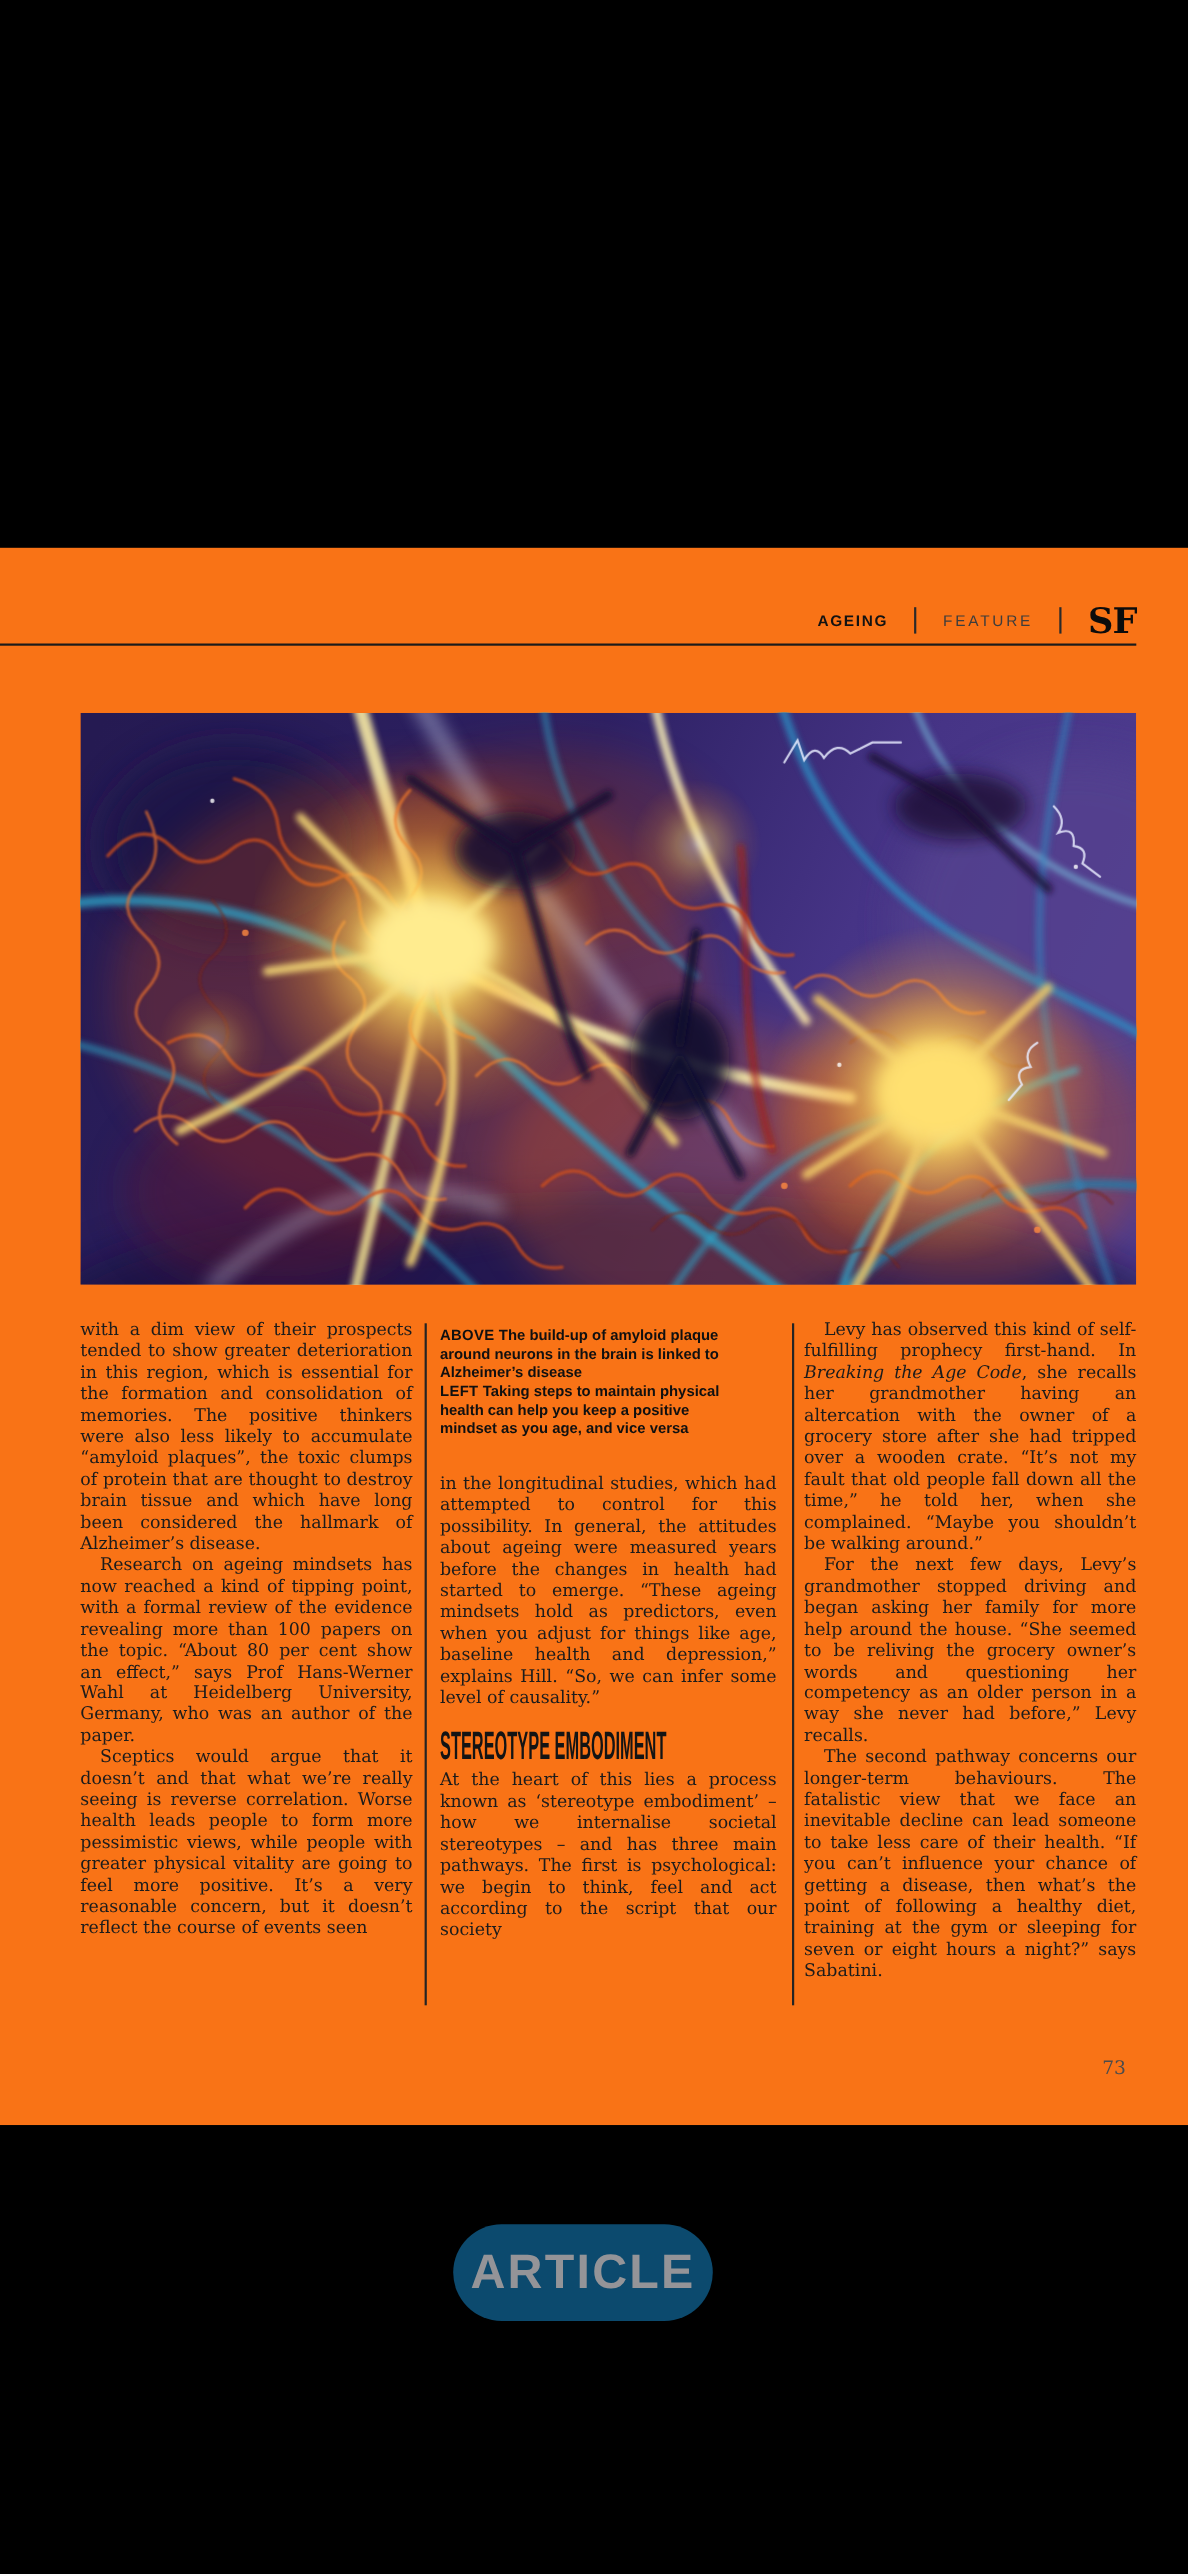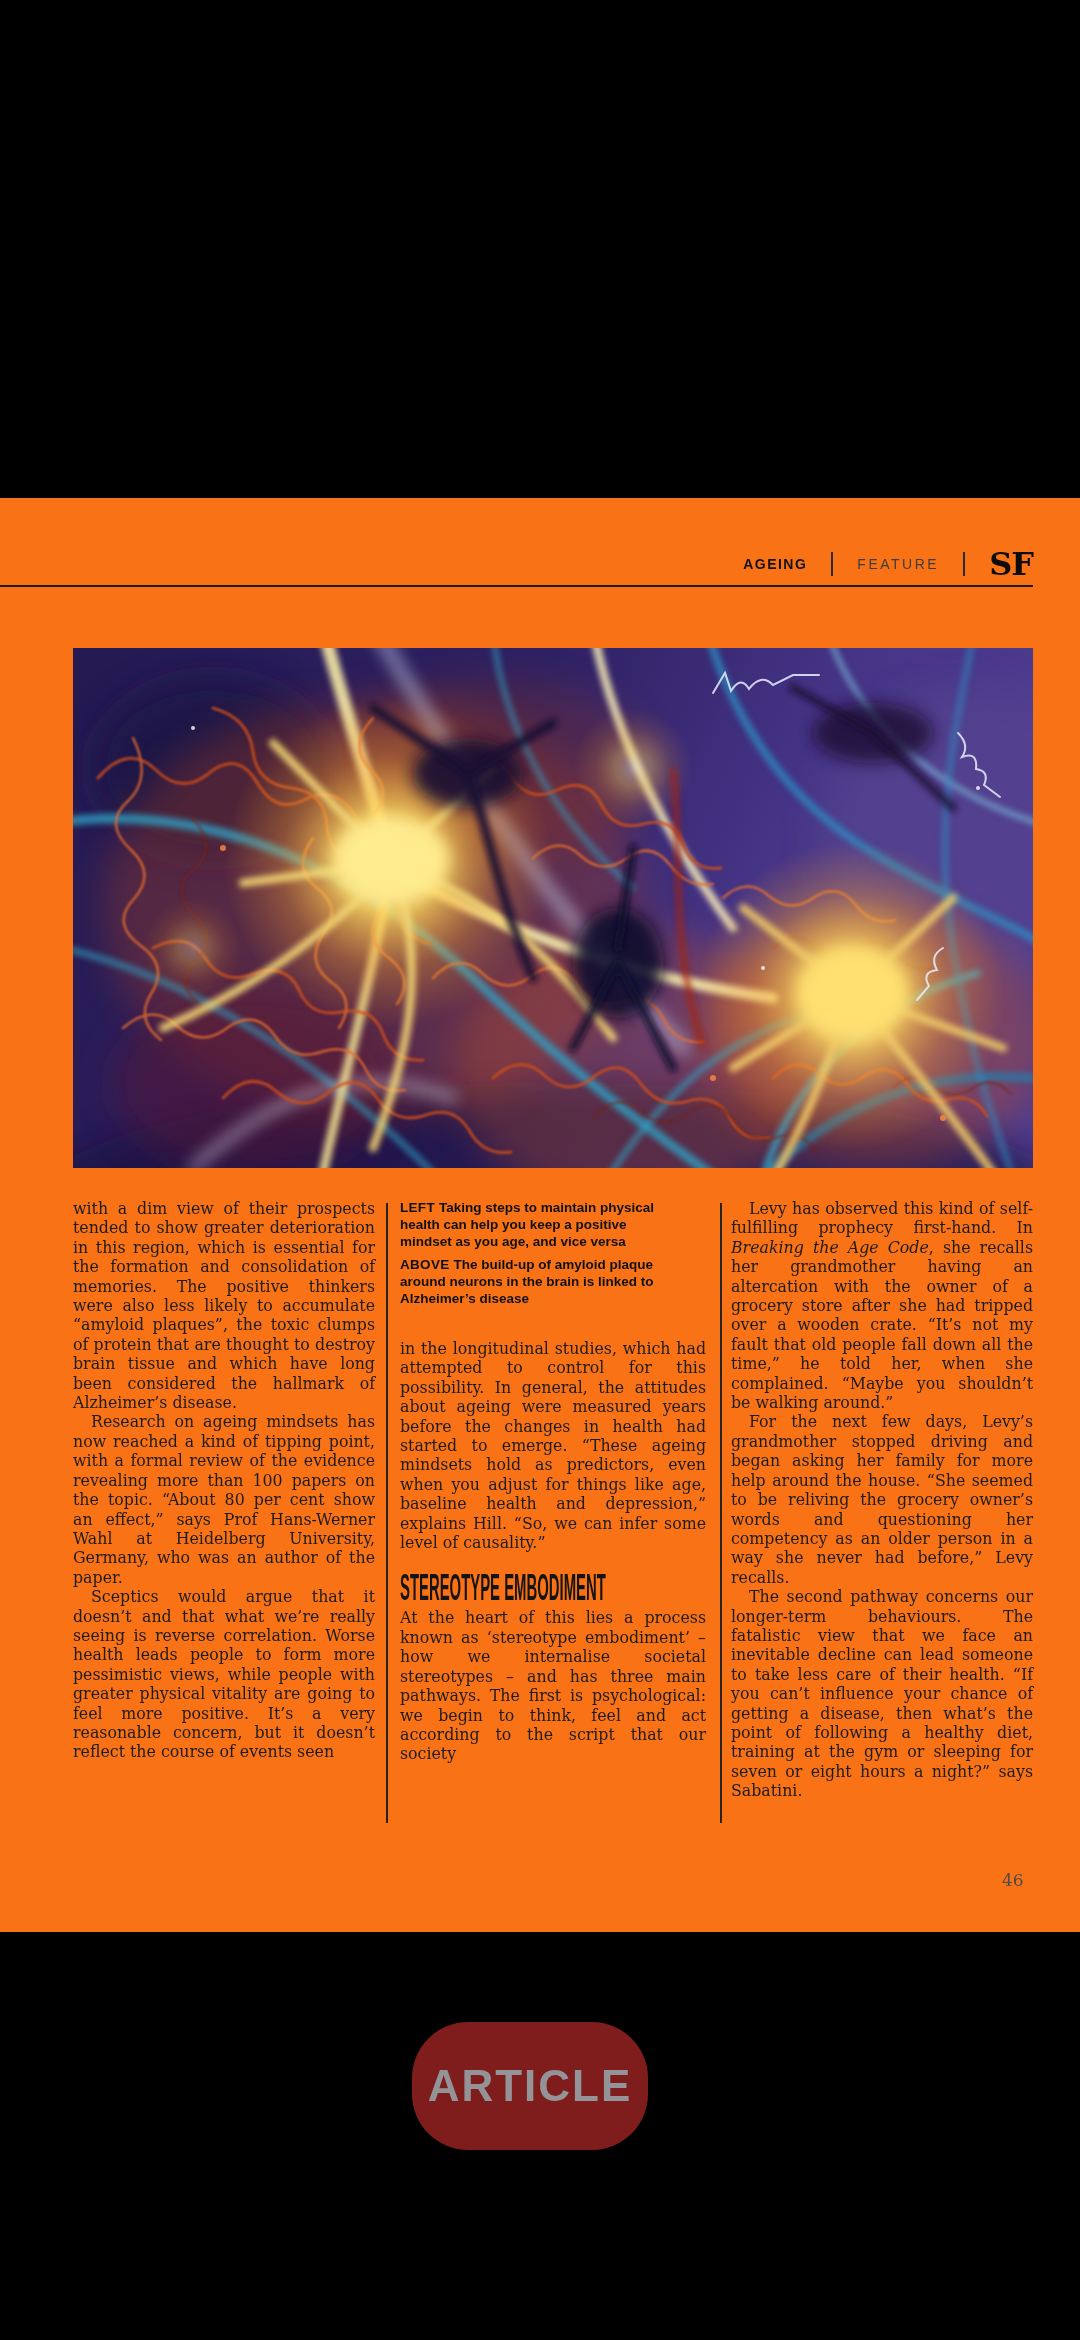--- a/index.html
+++ b/index.html
@@ -42,22 +42,22 @@
   .sec-heading-wrap{height:36px;margin-top:16px;margin-bottom:4px;position:relative;}
   .sec-heading{position:absolute;left:0;bottom:2px;display:inline-block;white-space:nowrap;
         font-family:"Liberation Sans","DejaVu Sans",sans-serif;font-weight:700;font-size:24px;
         color:#141414;transform:scale(0.62,1.5);transform-origin:left bottom;letter-spacing:0;}
   em{font-style:italic;}
   
   #page-number{position:absolute;left:1002px;top:1372px;font-size:17px;color:#4c4c4c;
                font-family:"DejaVu Serif","Liberation Serif",serif;}
   
   #bottom-bar{position:absolute;left:0;top:1932px;width:1080px;height:408px;background:#000;}
-  #article-btn{position:absolute;left:412px;top:90px;width:236px;height:128px;
-               background:#7f1d1d;border:none;border-radius:56px;cursor:pointer;
+  #article-btn{position:absolute;left:412px;top:90px;width:236px;height:88px;
+               background:#0c4a6e;border:none;border-radius:56px;cursor:pointer;
                display:flex;align-items:center;justify-content:center;}
   #article-btn span{font-family:"Liberation Sans","DejaVu Sans",sans-serif;font-weight:700;
                font-size:44px;letter-spacing:2px;color:#949498;}
 </style>
 </head>
 <body>
 
 <div id="screen">
 
   <div id="page">
@@ -214,41 +214,41 @@
     </div>
 
     <div id="cols">
       <div class="col" id="col1">
         <p>with a dim view of their prospects tended to show greater deterioration in this region, which is essential for the formation and consolidation of memories. The positive thinkers were also less likely to accumulate “amyloid plaques”, the toxic clumps of protein that are thought to destroy brain tissue and which have long been considered the hallmark of Alzheimer’s disease.</p>
         <p class="indent">Research on ageing mindsets has now reached a kind of tipping point, with a formal review of the evidence revealing more than 100 papers on the topic. “About 80 per cent show an effect,” says Prof Hans-Werner Wahl at Heidelberg University, Germany, who was an author of the paper.</p>
         <p class="indent">Sceptics would argue that it doesn’t and that what we’re really seeing is reverse correlation. Worse health leads people to form more pessimistic views, while people with greater physical vitality are going to feel more positive. It’s a very reasonable concern, but it doesn’t reflect the course of events seen</p>
       </div>
       <div class="col-rule" id="rule-a"></div>
       <div class="col" id="col2">
+        <p class="caption" id="cap-above">
+          <span class="cap-label">ABOVE</span><span>The build-up of amyloid plaque around neurons in the brain is linked to Alzheimer’s disease</span>
+        </p>
         <p class="caption">
           <span class="cap-label">LEFT</span><span>Taking steps to maintain physical health can help you keep a positive mindset as you age, and vice versa</span>
-        </p>
-        <p class="caption" id="cap-above">
-          <span class="cap-label">ABOVE</span><span>The build-up of amyloid plaque around neurons in the brain is linked to Alzheimer’s disease</span>
         </p>
         <p id="col2-body-start">in the longitudinal studies, which had attempted to control for this possibility. In general, the attitudes about ageing were measured years before the changes in health had started to emerge. “These ageing mindsets hold as predictors, even when you adjust for things like age, baseline health and depression,” explains Hill. “So, we can infer some level of causality.”</p>
         <div class="sec-heading-wrap">
           <span class="sec-heading">STEREOTYPE EMBODIMENT</span>
         </div>
         <p>At the heart of this lies a process known as ‘stereotype embodiment’ – how we internalise societal stereotypes – and has three main pathways. The first is psychological: we begin to think, feel and act according to the script that our society</p>
       </div>
       <div class="col-rule" id="rule-b"></div>
       <div class="col" id="col3">
         <p class="indent"><span>Levy has observed this kind of self-fulfilling prophecy first-hand. In </span><em>Breaking the Age Code</em><span>, she recalls her grandmother having an altercation with the owner of a grocery store after she had tripped over a wooden crate. “It’s not my fault that old people fall down all the time,” he told her, when she complained. “Maybe you shouldn’t be walking around.”</span></p>
         <p class="indent">For the next few days, Levy’s grandmother stopped driving and began asking her family for more help around the house. “She seemed to be reliving the grocery owner’s words and questioning her competency as an older person in a way she never had before,” Levy recalls.</p>
         <p class="indent">The second pathway concerns our longer-term behaviours. The fatalistic view that we face an inevitable decline can lead someone to take less care of their health. “If you can’t influence your chance of getting a disease, then what’s the point of following a healthy diet, training at the gym or sleeping for seven or eight hours a night?” says Sabatini.</p>
       </div>
     </div>
 
-    <div id="page-number">46</div>
+    <div id="page-number">73</div>
   </div>
 
   <div id="bottom-bar">
     <button id="article-btn">
       <span>ARTICLE</span>
     </button>
   </div>
 
 </div>
 

